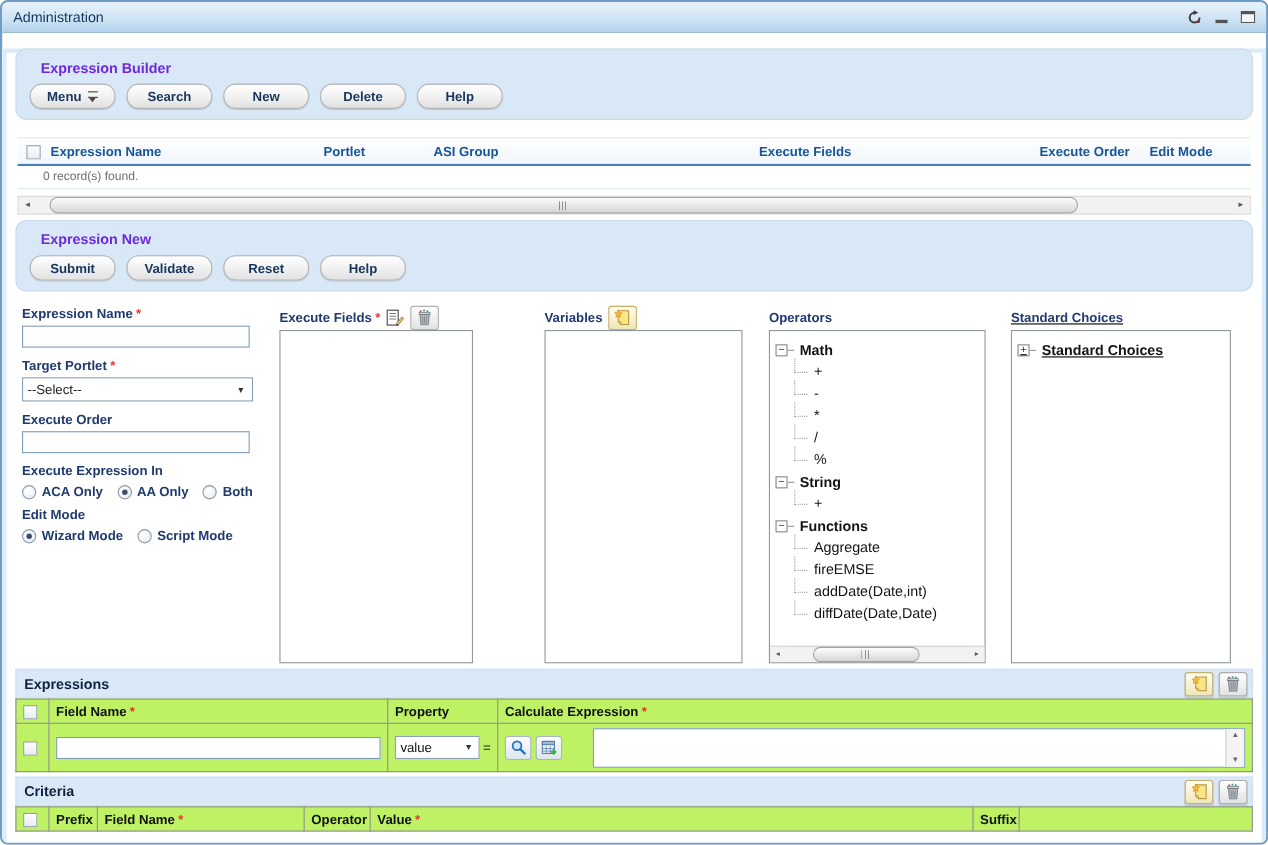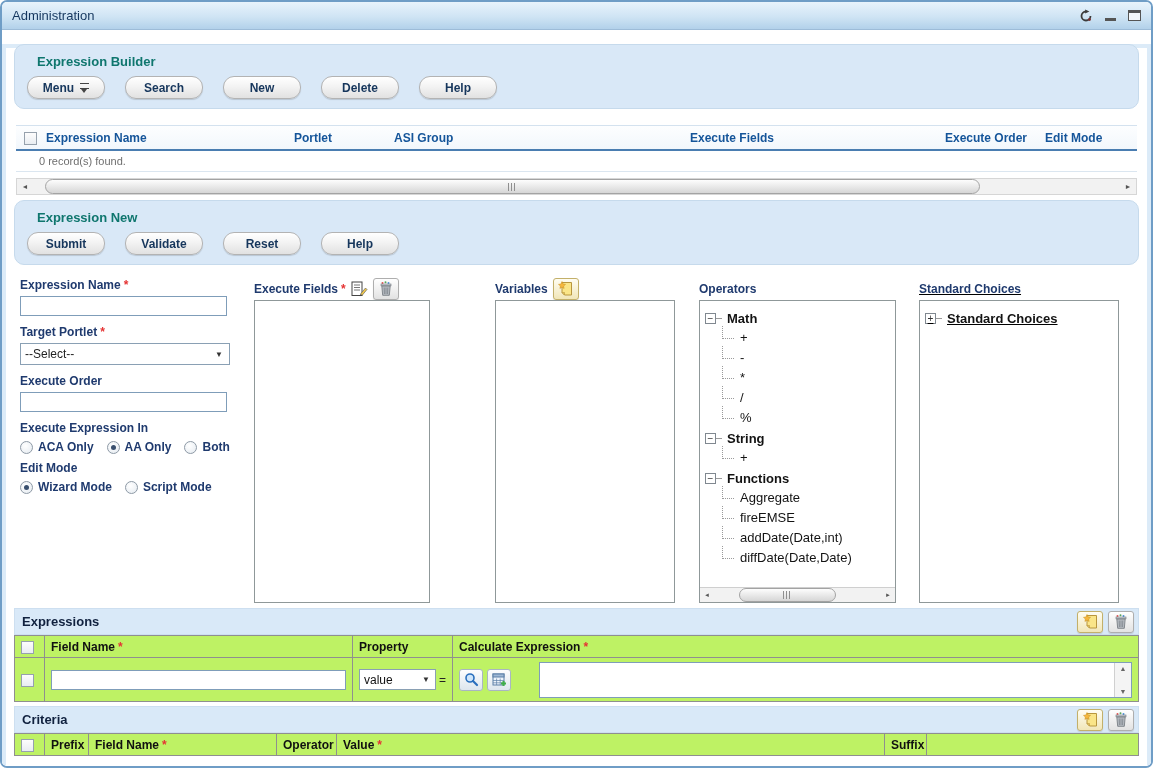--- a/index.html
+++ b/index.html
@@ -23,22 +23,22 @@
   .min-glyph { display:block; width:11px; height:3px; background:#555; margin-top:7px; }
   .max-glyph { display:block; width:13px; height:11px; border:1px solid #555; border-top:3px solid #555; background:#f4f7fa; }
 
   .content { height:735px; background:#fff; box-shadow:inset 0 0 0 4px #dcebf8; }
 
   
   .panel {
     margin:14px 12px 0; background:#d9e8f7; border:1px solid #c6daec;
     border-radius:10px; padding:7px 12px 9px;
   }
-  .panel-title { font-size:13px; line-height:16px; font-weight:bold; color:#0f766e; margin:2px 0 6px 10px; }
-  .btn-row { display:flex; gap:20px; }
+  .panel-title { font-size:13px; line-height:16px; font-weight:bold; color:#6d28d9; margin:2px 0 6px 10px; }
+  .btn-row { display:flex; gap:10px; }
   .btn {
     min-width:78px; height:23px; padding:0 14px;
     border:1px solid #b3b3b3; border-radius:11px;
     background:linear-gradient(#ffffff, #f3f3f3 45%, #e1e1e1);
     font-family:"Liberation Sans", sans-serif; font-size:12px; font-weight:bold; color:#16365c;
     display:inline-flex; align-items:center; justify-content:center; gap:6px;
     box-shadow:0 1px 1px rgba(0,0,0,.15); cursor:pointer;
   }
   .menu-caret { display:inline-block; position:relative; width:9px; height:9px; }
   .menu-caret::before { content:""; position:absolute; left:0; top:0; width:9px; height:4px;

